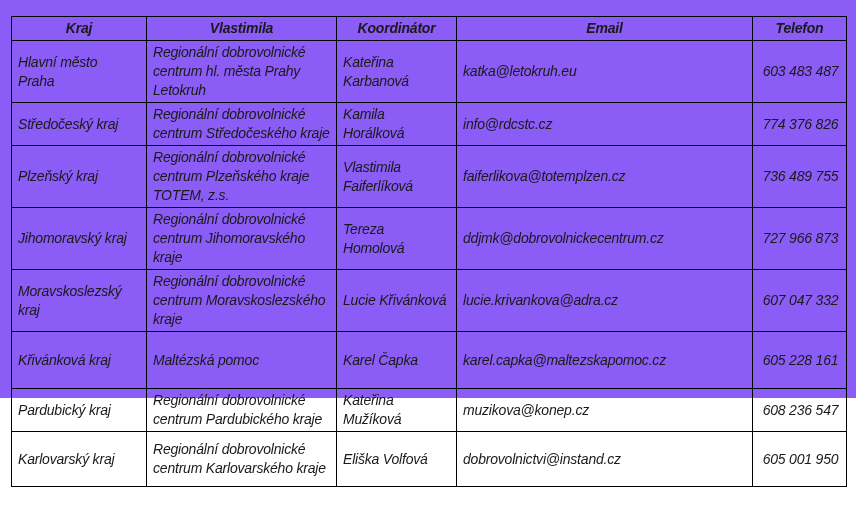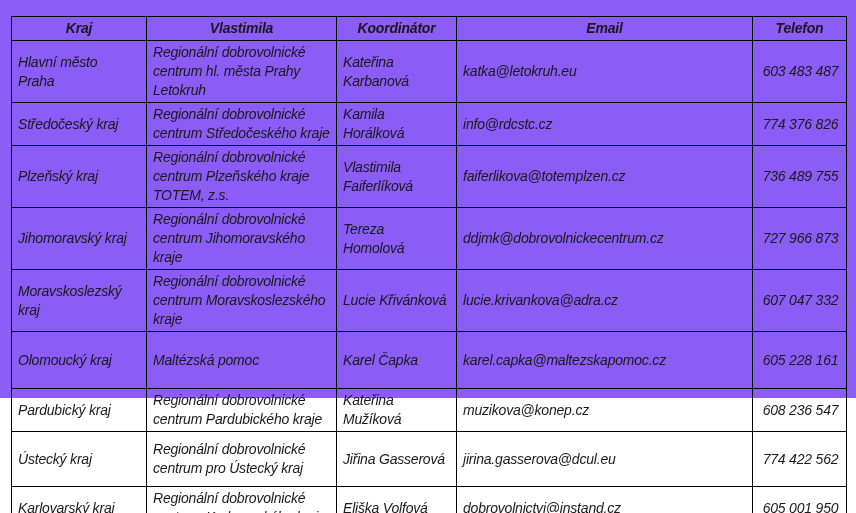--- a/index.html
+++ b/index.html
@@ -118,44 +118,36 @@
         <td class="col-kraj">Moravskoslezský
 kraj</td>
         <td class="col-org">Regionální dobrovolnické
 centrum Moravskoslezského
 kraje</td>
         <td class="col-koord">Lucie Křivánková</td>
         <td class="col-email">lucie.krivankova@adra.cz</td>
         <td class="col-telefon">607 047 332</td>
       </tr>
       <tr>
-        <td class="col-kraj">Olomoucký kraj</td>
+        <td class="col-kraj">Křivánková kraj</td>
         <td class="col-org">Maltézská pomoc</td>
         <td class="col-koord">Karel Čapka</td>
         <td class="col-email">karel.capka@maltezskapomoc.cz</td>
         <td class="col-telefon">605 228 161</td>
       </tr>
       <tr>
         <td class="col-kraj">Pardubický kraj</td>
         <td class="col-org">Regionální dobrovolnické
 centrum Pardubického kraje</td>
         <td class="col-koord">Kateřina
 Mužíková</td>
         <td class="col-email">muzikova@konep.cz</td>
         <td class="col-telefon">608 236 547</td>
       </tr>
       <tr>
-        <td class="col-kraj">Ústecký kraj</td>
-        <td class="col-org">Regionální dobrovolnické
-centrum pro Ústecký kraj</td>
-        <td class="col-koord">Jiřina Gasserová</td>
-        <td class="col-email">jirina.gasserova@dcul.eu</td>
-        <td class="col-telefon">774 422 562</td>
-      </tr>
-      <tr>
         <td class="col-kraj">Karlovarský kraj</td>
         <td class="col-org">Regionální dobrovolnické
 centrum Karlovarského kraje</td>
         <td class="col-koord">Eliška Volfová</td>
         <td class="col-email">dobrovolnictvi@instand.cz</td>
         <td class="col-telefon">605 001 950</td>
       </tr>
     </tbody>
   </table>
 </div>

